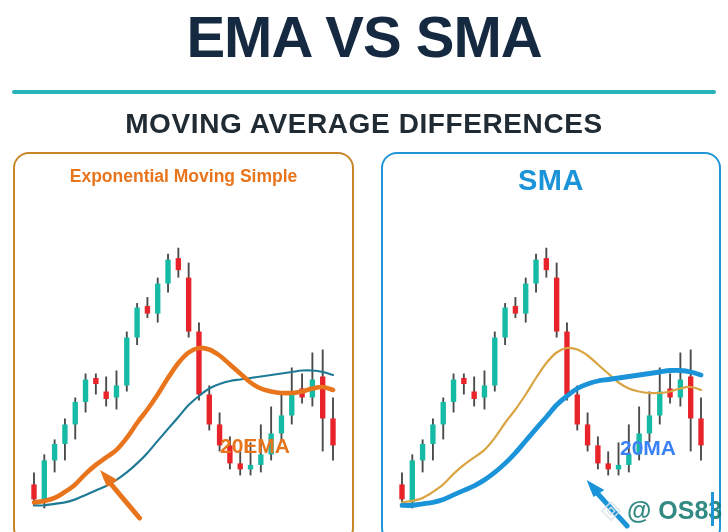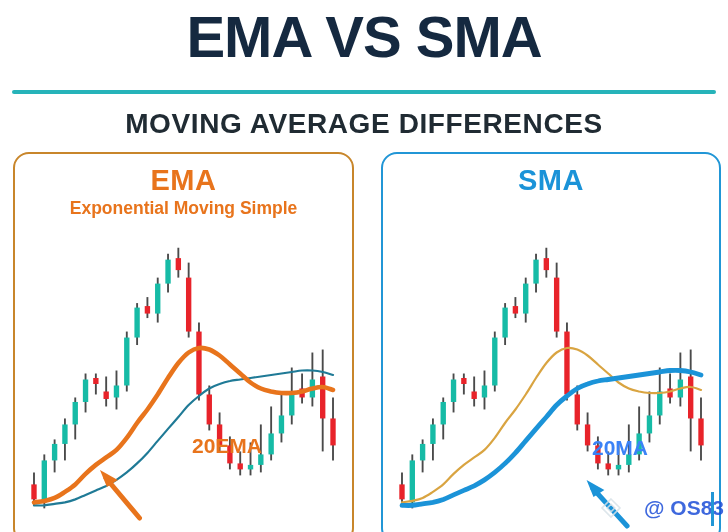--- a/index.html
+++ b/index.html
@@ -45,30 +45,30 @@
     margin-top:1px;
   }
   .c-ema{color:#E8741C;}
   .c-sma{color:#1B93D8;}
 
   .chart-wrap{position:absolute;left:0;top:72px;width:100%;height:320px;}
   .chart-wrap svg{display:block;width:100%;height:100%;}
 
   
   .ann{
-    position:absolute;font-size:21px;font-weight:800;letter-spacing:0px;
+    position:absolute;font-size:21px;font-weight:800;letter-spacing:0px;margin-left:28px;
   }
   .ann-ema{left:192px;top:434px;color:#E8741C;}
   .ann-sma{left:592px;top:436px;color:#3b82f6;}
 
   
   .wm{
     position:absolute;left:600px;top:496px;
-    display:flex;align-items:center;gap:22px;
-    color:#1d4ed8;font-size:21px;font-weight:600;
+    display:flex;align-items:center;gap:5px;
+    color:#0f766e;font-size:25px;font-weight:600;
     opacity:.85;pointer-events:none;
   }
   .wm svg{display:block;}
   .wm-bar{
     position:absolute;left:711px;top:492px;width:3px;height:34px;
     background:#2196D6;
   }
 </style>
 </head>
 <body>
@@ -76,21 +76,20 @@
 <div id="root">
 
   <div class="hdr">
     <div class="main-title">EMA VS SMA</div>
     <div class="divider"></div>
     <div class="sub-title">MOVING AVERAGE DIFFERENCES</div>
   </div>
 
   <div class="panel panel-left">
     <div class="panel-head">
-      <div class="panel-abbr c-ema">EMA</div>
       <div class="panel-full c-ema">Exponential Moving Simple</div>
     </div>
     <div class="chart-wrap">
       <svg viewBox="0 0 341 320" preserveAspectRatio="none">
         <g id="candles-ema">
             <line x1="19.21666666666667" x2="19.21666666666667" y1="246.39655172413794" y2="279.3604269293925" stroke="#4A4A4A" stroke-width="1.9"></line>
             <rect x="16.504" y="258.38341543513957" width="5.425333333333334" height="14.983579638752076" fill="#E8232A"></rect>
             <line x1="29.65" x2="29.65" y1="228.41625615763547" y2="282.35714285714283" stroke="#4A4A4A" stroke-width="1.9"></line>
             <rect x="26.93733333333333" y="234.4096880131363" width="5.425333333333334" height="41.954022988505756" fill="#16BBA6"></rect>
             <line x1="40.083333333333336" x2="40.083333333333336" y1="213.43267651888343" y2="246.39655172413794" stroke="#4A4A4A" stroke-width="1.9"></line>

